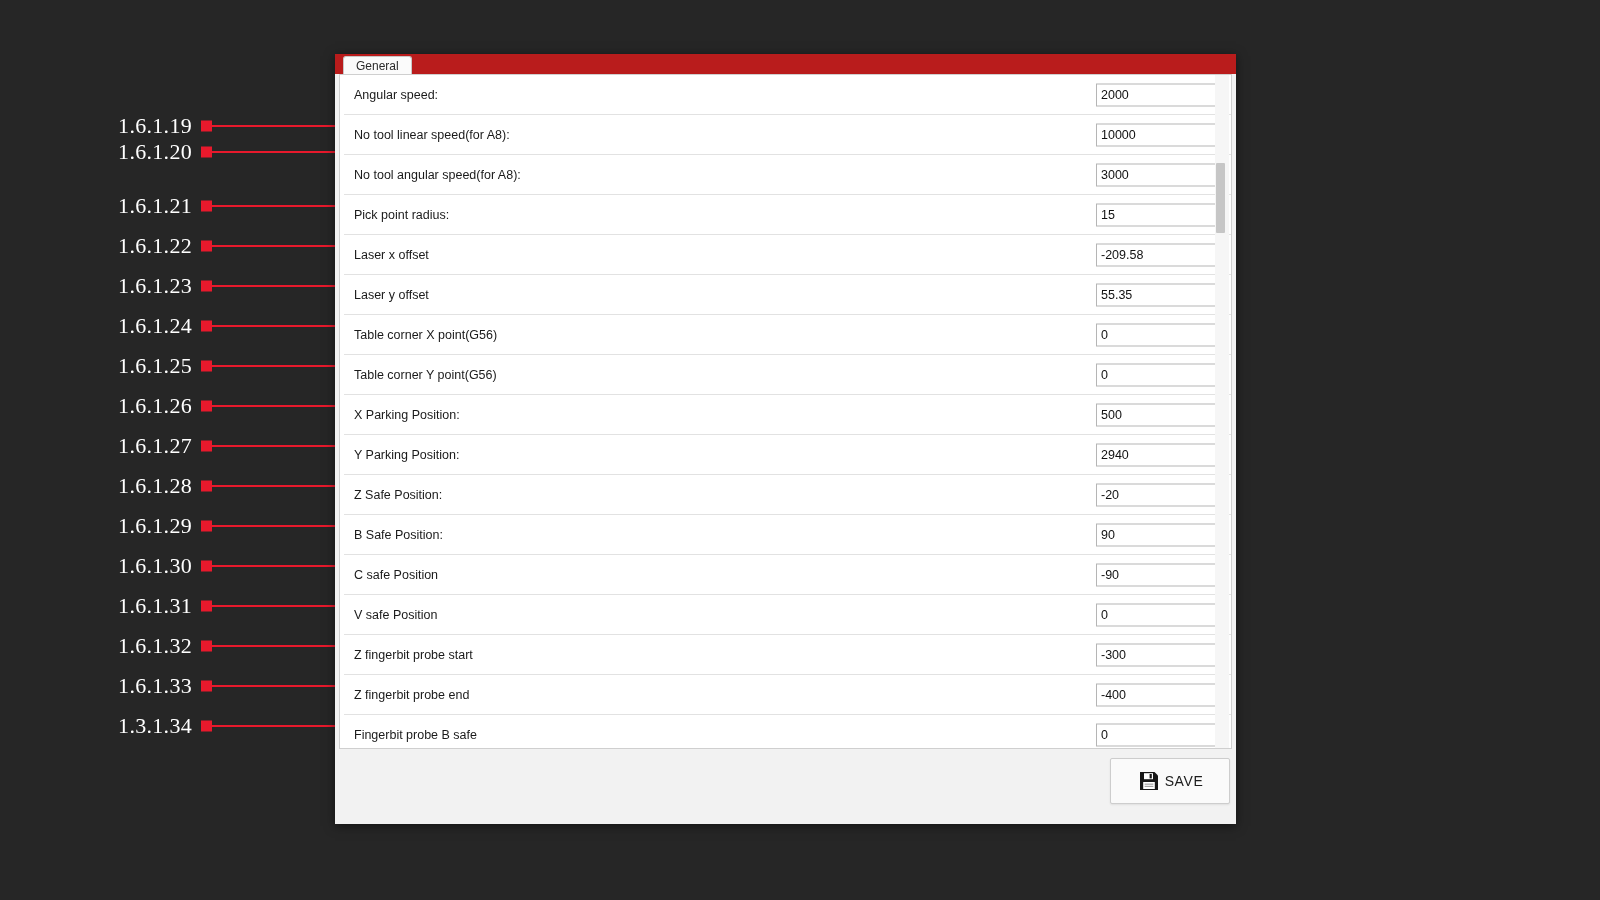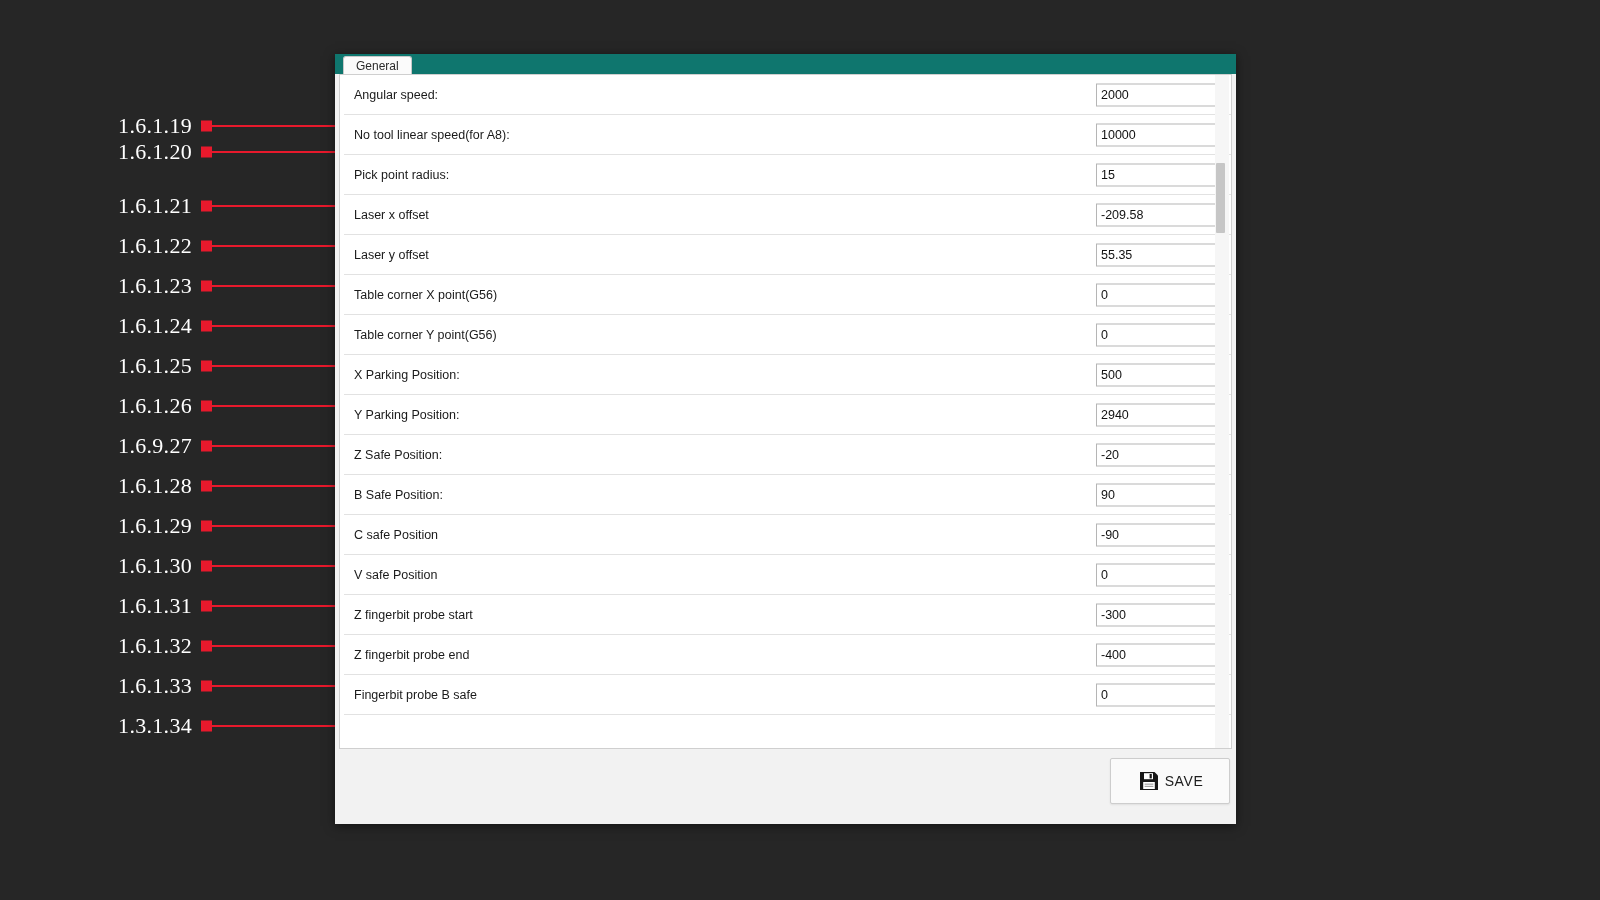--- a/index.html
+++ b/index.html
@@ -93,21 +93,21 @@
     background: #f2f2f2;
     box-shadow: 0 2px 10px rgba(0,0,0,0.5);
   }
 
   .tabstrip {
     position: absolute;
     left: 0;
     top: 0;
     width: 901px;
     height: 20px;
-    background: #0f766e;
+    background: #b91c1c;
   }
 
   .tab {
     position: absolute;
     left: 8px;
     top: 2px;
     height: 19px;
     padding: 0 12px;
     background: #fbfbfb;
     border: 1px solid #c8c8c8;
@@ -282,21 +282,21 @@
         <div class="anno-line"></div>
         <div class="anno-circle"></div>
       </div>
       <div class="anno-row" style="top: 395px;">
         <div class="anno-label">1.6.1.26</div>
         <div class="anno-square"></div>
         <div class="anno-line"></div>
         <div class="anno-circle"></div>
       </div>
       <div class="anno-row" style="top: 435px;">
-        <div class="anno-label">1.6.9.27</div>
+        <div class="anno-label">1.6.1.27</div>
         <div class="anno-square"></div>
         <div class="anno-line"></div>
         <div class="anno-circle"></div>
       </div>
       <div class="anno-row" style="top: 475px;">
         <div class="anno-label">1.6.1.28</div>
         <div class="anno-square"></div>
         <div class="anno-line"></div>
         <div class="anno-circle"></div>
       </div>
@@ -348,20 +348,24 @@
 
     <div class="panel">
       <div class="rows" id="rows">
           <div class="row">
             <div class="row-label">Angular speed:</div>
             <input class="row-input" type="text" value="2000" style="">
           </div>
           <div class="row">
             <div class="row-label">No tool linear speed(for A8):</div>
             <input class="row-input" type="text" value="10000" style="">
+          </div>
+          <div class="row">
+            <div class="row-label">No tool angular speed(for A8):</div>
+            <input class="row-input" type="text" value="3000" style="">
           </div>
           <div class="row">
             <div class="row-label">Pick point radius:</div>
             <input class="row-input" type="text" value="15" style="">
           </div>
           <div class="row">
             <div class="row-label">Laser x offset</div>
             <input class="row-input" type="text" value="-209.58" style="">
           </div>
           <div class="row">

